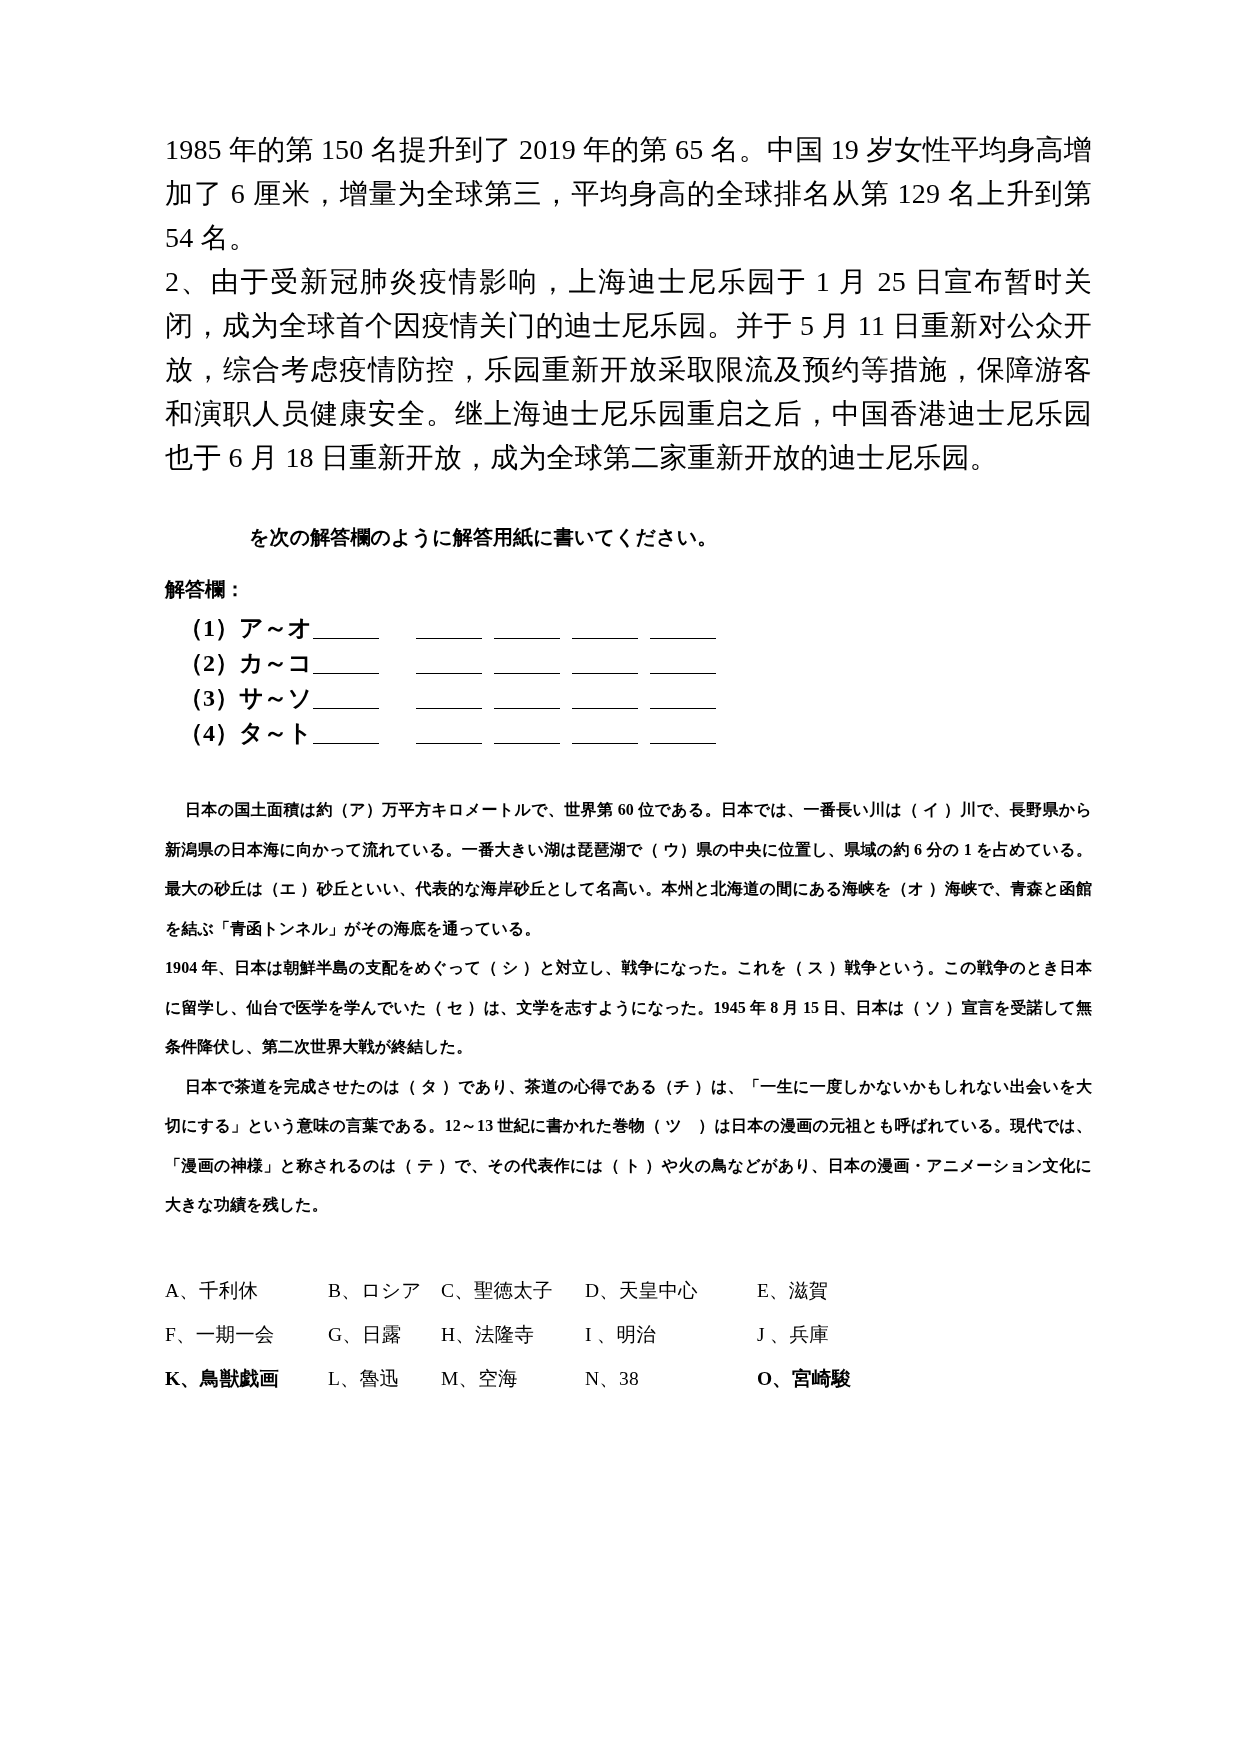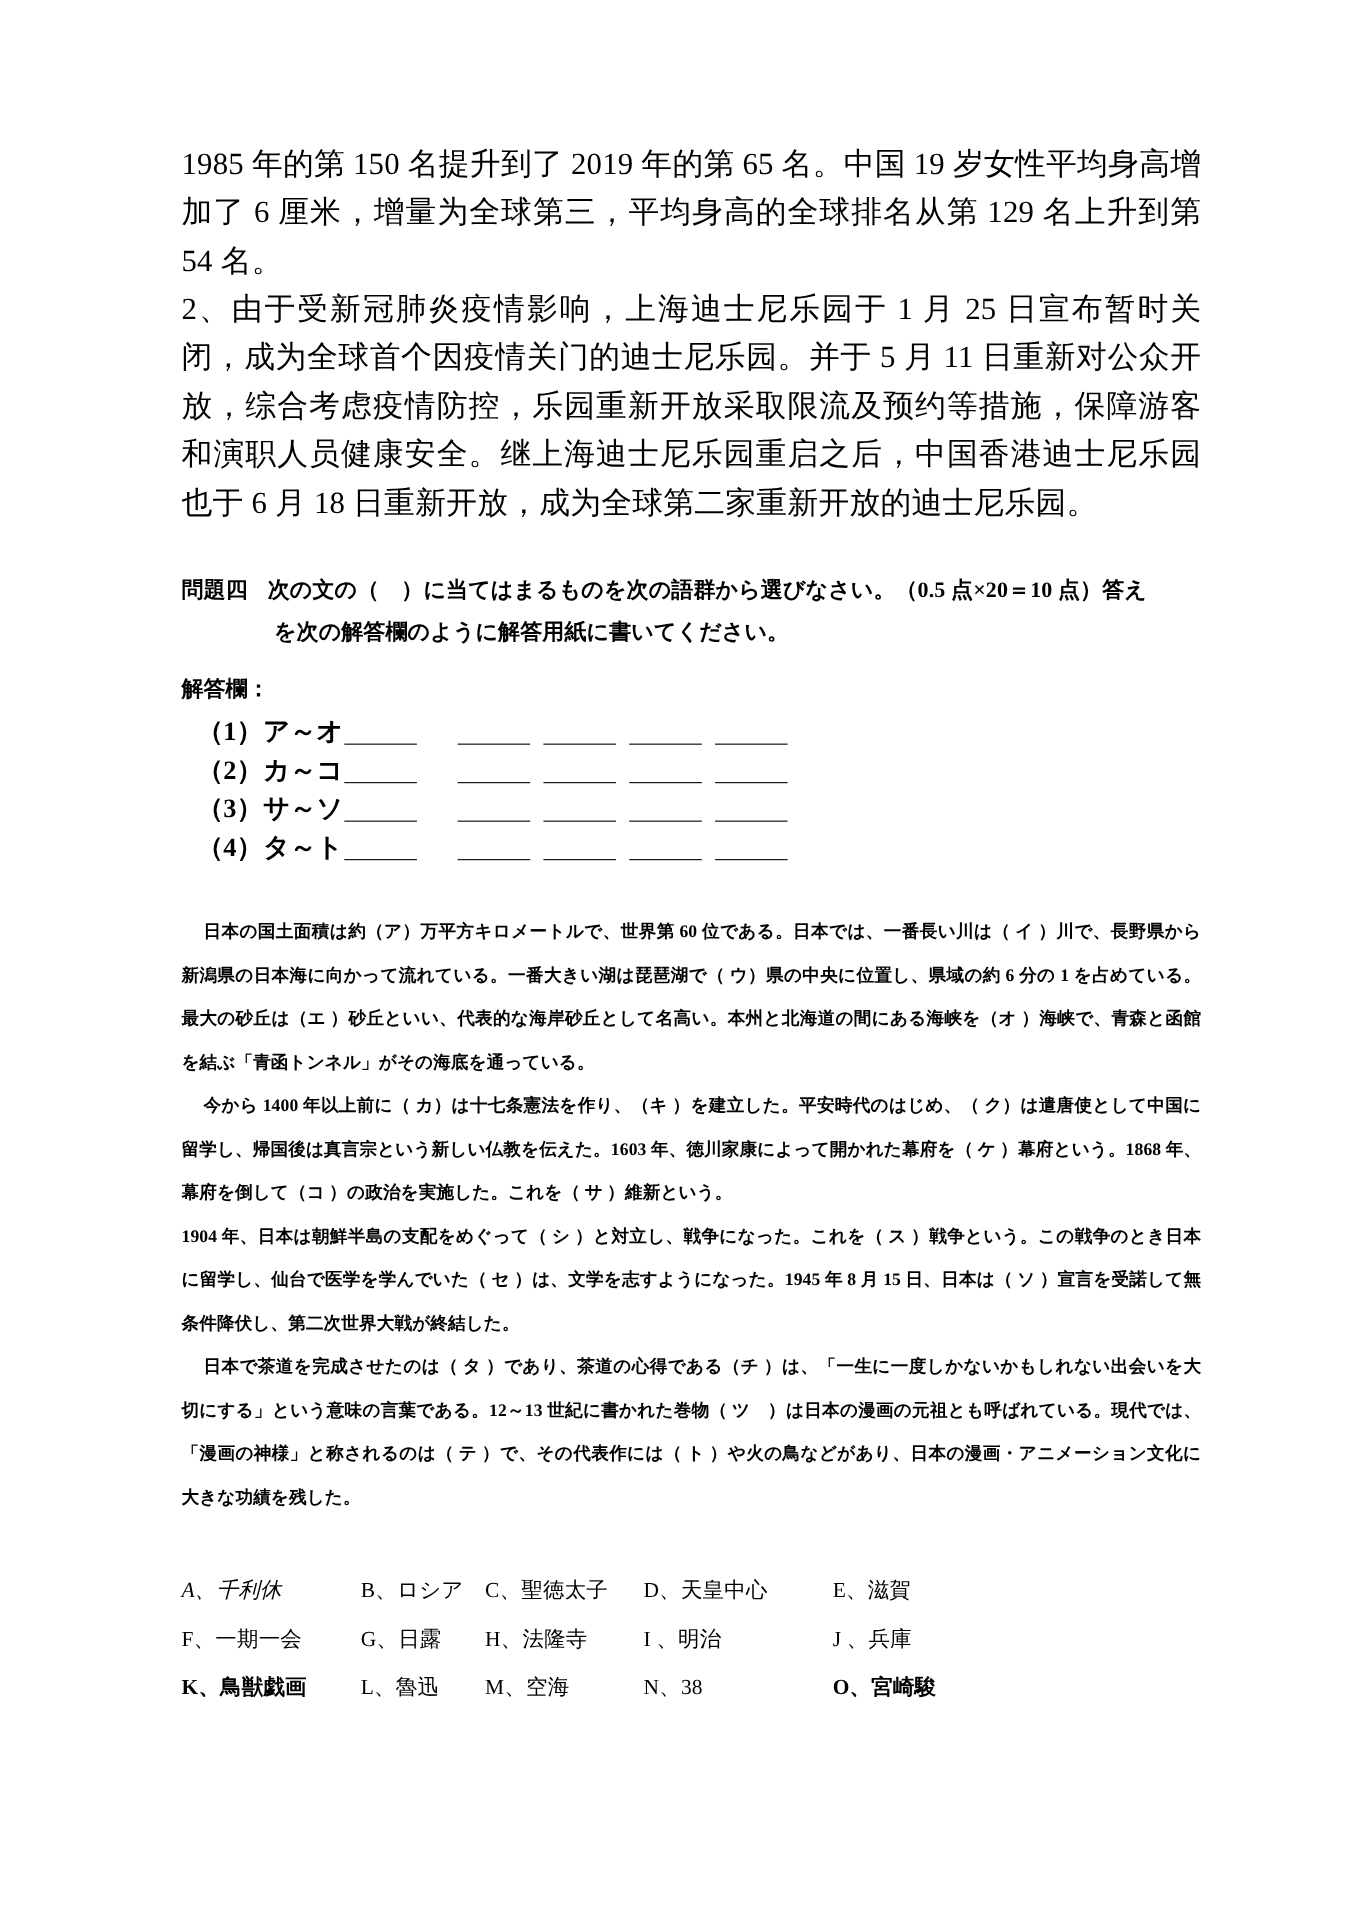--- a/index.html
+++ b/index.html
@@ -122,21 +122,21 @@
     line-height: 44px;
   }
   .bank-row {
     display: flex;
     white-space: nowrap;
   }
   .bank-item {
     flex: 0 0 auto;
     letter-spacing: 0.2px;
   }
-  .bank-row-1 .bank-item:nth-child(1) { width: 163px; font-style: italic; }
+  .bank-row-1 .bank-item:nth-child(1) { width: 163px; }
   .bank-row-1 .bank-item:nth-child(2) { width: 113px; }
   .bank-row-1 .bank-item:nth-child(3) { width: 144px; }
   .bank-row-1 .bank-item:nth-child(4) { width: 172px; }
   .bank-row-1 .bank-item:nth-child(5) { width: 120px; }
 
   .bank-row-2 .bank-item:nth-child(1) { width: 163px; }
   .bank-row-2 .bank-item:nth-child(2) { width: 113px; }
   .bank-row-2 .bank-item:nth-child(3) { width: 144px; }
   .bank-row-2 .bank-item:nth-child(4) { width: 172px; }
   .bank-row-2 .bank-item:nth-child(5) { width: 120px; }
@@ -151,23 +151,20 @@
 <body>
 
 <div class="page">
 
   <div>
     <p class="cn-para">1985 年的第 150 名提升到了 2019 年的第 65 名。中国 19 岁女性平均身高增加了 6 厘米，增量为全球第三，平均身高的全球排名从第 129 名上升到第 54 名。</p>
     <p class="cn-para">2、由于受新冠肺炎疫情影响，上海迪士尼乐园于 1 月 25 日宣布暂时关闭，成为全球首个因疫情关门的迪士尼乐园。并于 5 月 11 日重新对公众开放，综合考虑疫情防控，乐园重新开放采取限流及预约等措施，保障游客和演职人员健康安全。继上海迪士尼乐园重启之后，中国香港迪士尼乐园也于 6 月 18 日重新开放，成为全球第二家重新开放的迪士尼乐园。</p>
   </div>
 
   <div class="heading-block">
-    <span class="heading-line-1">
-      <span>問題四</span><span class="heading-gap"></span><span>次の文の（　）に当てはまるものを次の語群から選びなさい。（0.5 点×20＝10 点）答え</span>
-    </span>
     <span class="heading-line-2">を次の解答欄のように解答用紙に書いてください。</span>
   </div>
 
   <div class="answer-label">解答欄：</div>
 
   <div class="answer-rows">
 
     <div class="answer-row">
       <span class="row-label">（1）ア～オ</span>
       <span class="blanks">
@@ -209,21 +206,20 @@
         <span class="blank b3"></span>
         <span class="blank b4"></span>
         <span class="blank b5"></span>
       </span>
     </div>
 
   </div>
 
   <div class="body-text">
     <p class="jp-para indent">日本の国土面積は約（ア）万平方キロメートルで、世界第 60 位である。日本では、一番長い川は（ イ ）川で、長野県から新潟県の日本海に向かって流れている。一番大きい湖は琵琶湖で（ ウ）県の中央に位置し、県域の約 6 分の 1 を占めている。最大の砂丘は（エ ）砂丘といい、代表的な海岸砂丘として名高い。本州と北海道の間にある海峡を（オ ）海峡で、青森と函館を結ぶ「青函トンネル」がその海底を通っている。</p>
-    <p class="jp-para indent">今から 1400 年以上前に（ カ）は十七条憲法を作り、（キ ）を建立した。平安時代のはじめ、（ ク）は遣唐使として中国に留学し、帰国後は真言宗という新しい仏教を伝えた。1603 年、徳川家康によって開かれた幕府を（ ケ ）幕府という。1868 年、幕府を倒して（コ ）の政治を実施した。これを（ サ ）維新という。</p>
     <p class="jp-para">1904 年、日本は朝鮮半島の支配をめぐって（ シ ）と対立し、戦争になった。これを（ ス ）戦争という。この戦争のとき日本に留学し、仙台で医学を学んでいた（ セ ）は、文学を志すようになった。1945 年 8 月 15 日、日本は（ ソ ）宣言を受諾して無条件降伏し、第二次世界大戦が終結した。</p>
     <p class="jp-para indent">日本で茶道を完成させたのは（ タ ）であり、茶道の心得である（チ ）は、「一生に一度しかないかもしれない出会いを大切にする」という意味の言葉である。12～13 世紀に書かれた巻物（ ツ　）は日本の漫画の元祖とも呼ばれている。現代では、「漫画の神様」と称されるのは（ テ ）で、その代表作には（ ト ）や火の鳥などがあり、日本の漫画・アニメーション文化に大きな功績を残した。</p>
   </div>
 
   <div class="word-bank">
 
     <div class="bank-row bank-row-1">
       <span class="bank-item">A、千利休</span>
       <span class="bank-item">B、ロシア</span>
       <span class="bank-item">C、聖徳太子</span>

